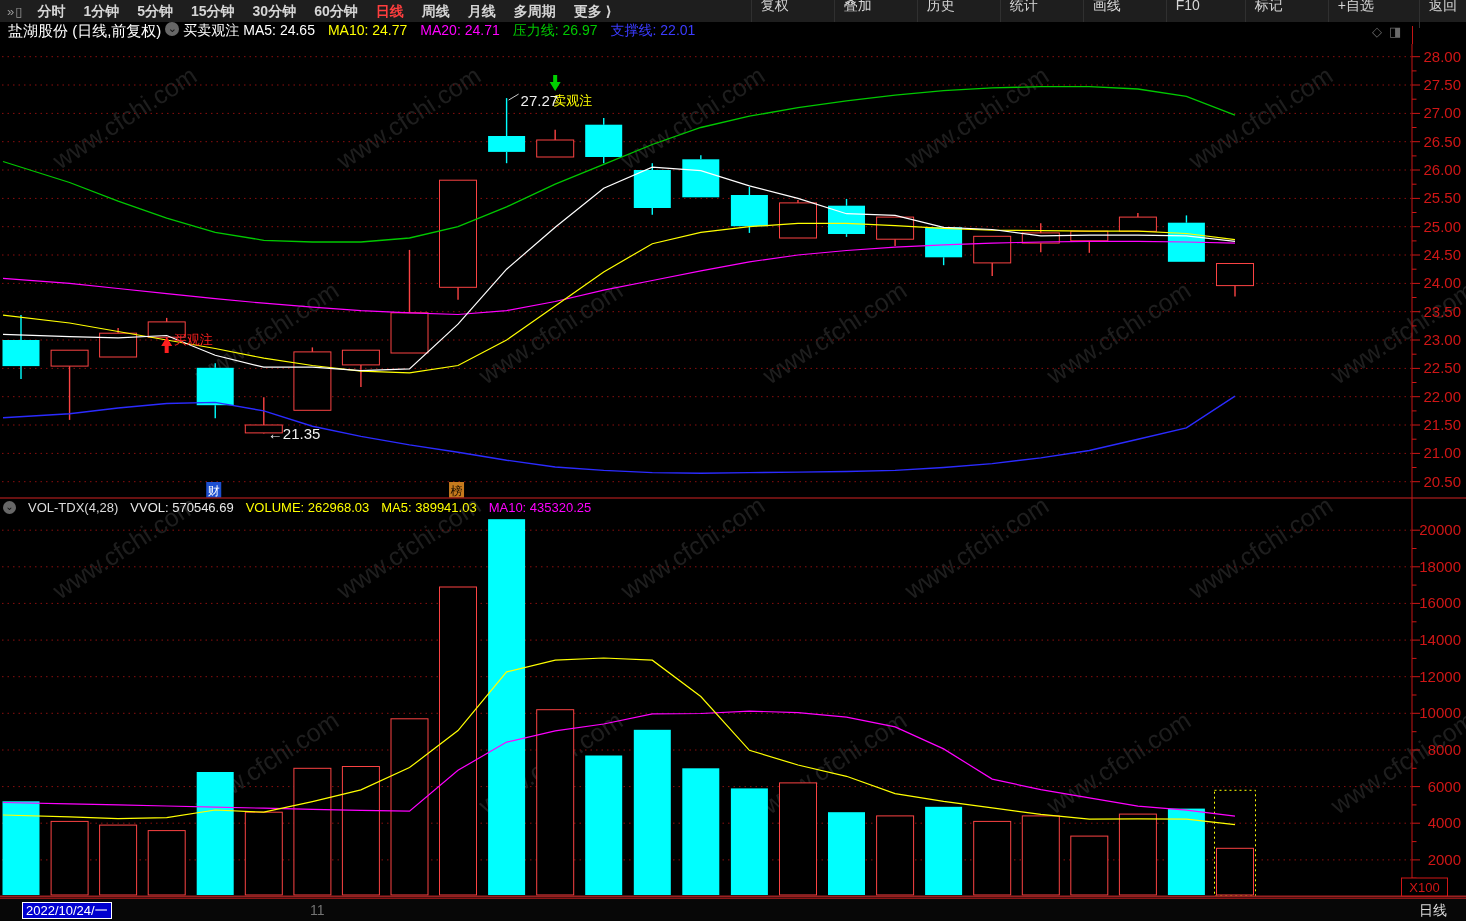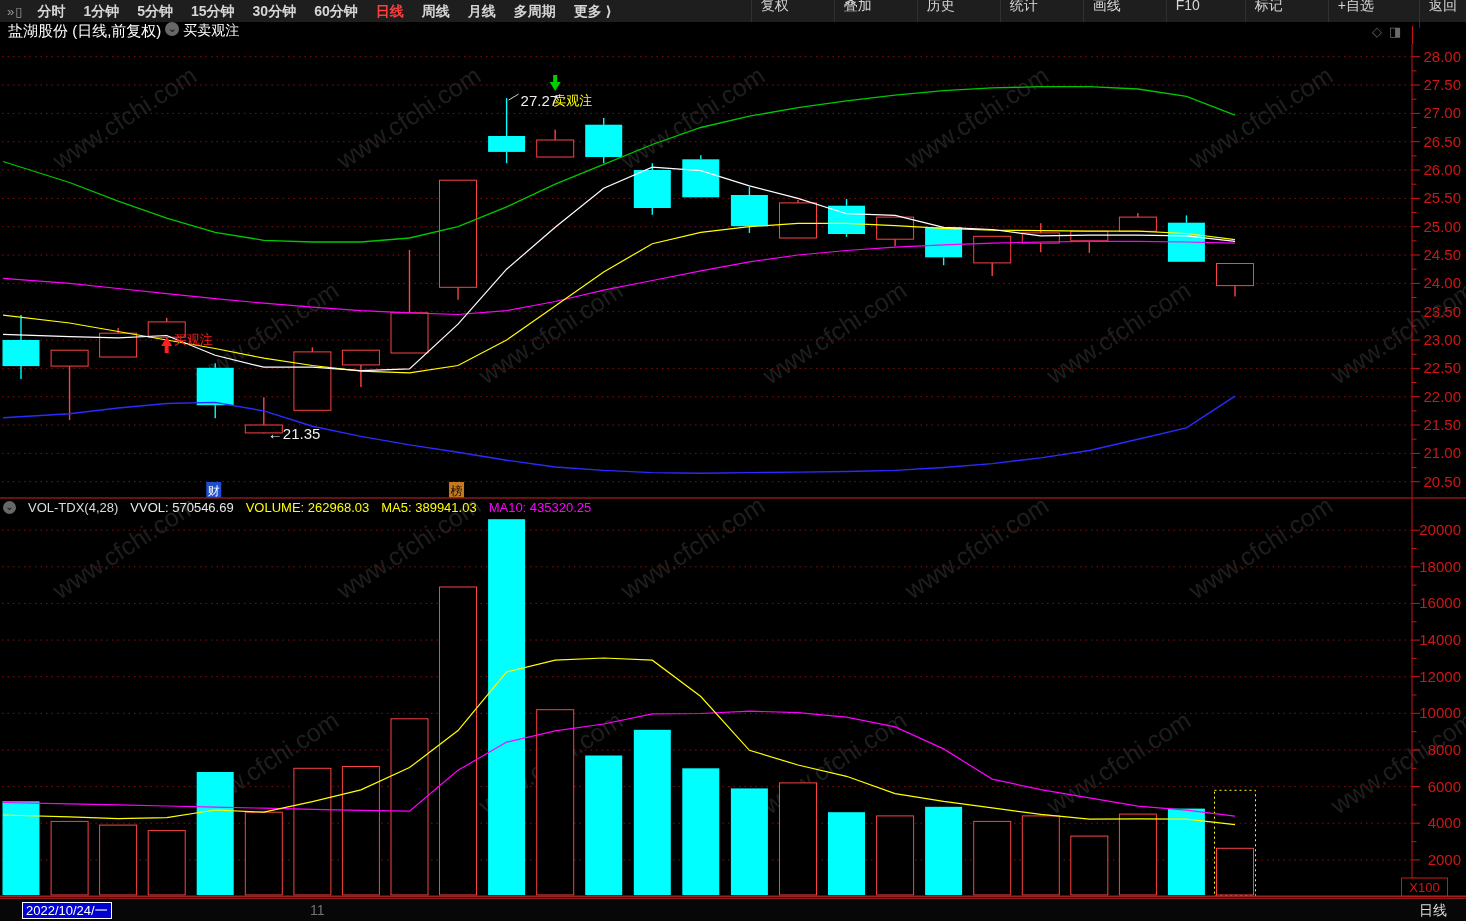--- a/index.html
+++ b/index.html
@@ -68,20 +68,27 @@
         <span class="mr">标记</span>
         <span class="mr">+自选</span>
         <span class="mr">返回</span>
       </div>
   </div>
 
   <div class="title-bar">
     <span class="stock">盐湖股份 (日线,前复权)</span>
     <span class="circle-icon">⌄</span>
     <span>买卖观注</span>
+    <span id="title-stats" style="display: inline-flex; gap: 13px;">
+        <span class="tstat" style="color: rgb(255, 255, 255);">MA5: 24.65</span>
+        <span class="tstat" style="color: rgb(255, 255, 0);">MA10: 24.77</span>
+        <span class="tstat" style="color: rgb(255, 0, 255);">MA20: 24.71</span>
+        <span class="tstat" style="color: rgb(0, 200, 0);">压力线: 26.97</span>
+        <span class="tstat" style="color: rgb(59, 59, 255);">支撑线: 22.01</span>
+      </span>
   </div>
   <div class="title-right-icons">
       <span>◇</span>
       <span>◨</span>
     </div>
   <div class="axis-line-title"></div>
 
   <div class="vol-header">
     <span class="vh-icon">⌄</span>
     <span>VOL-TDX(4,28)</span>

